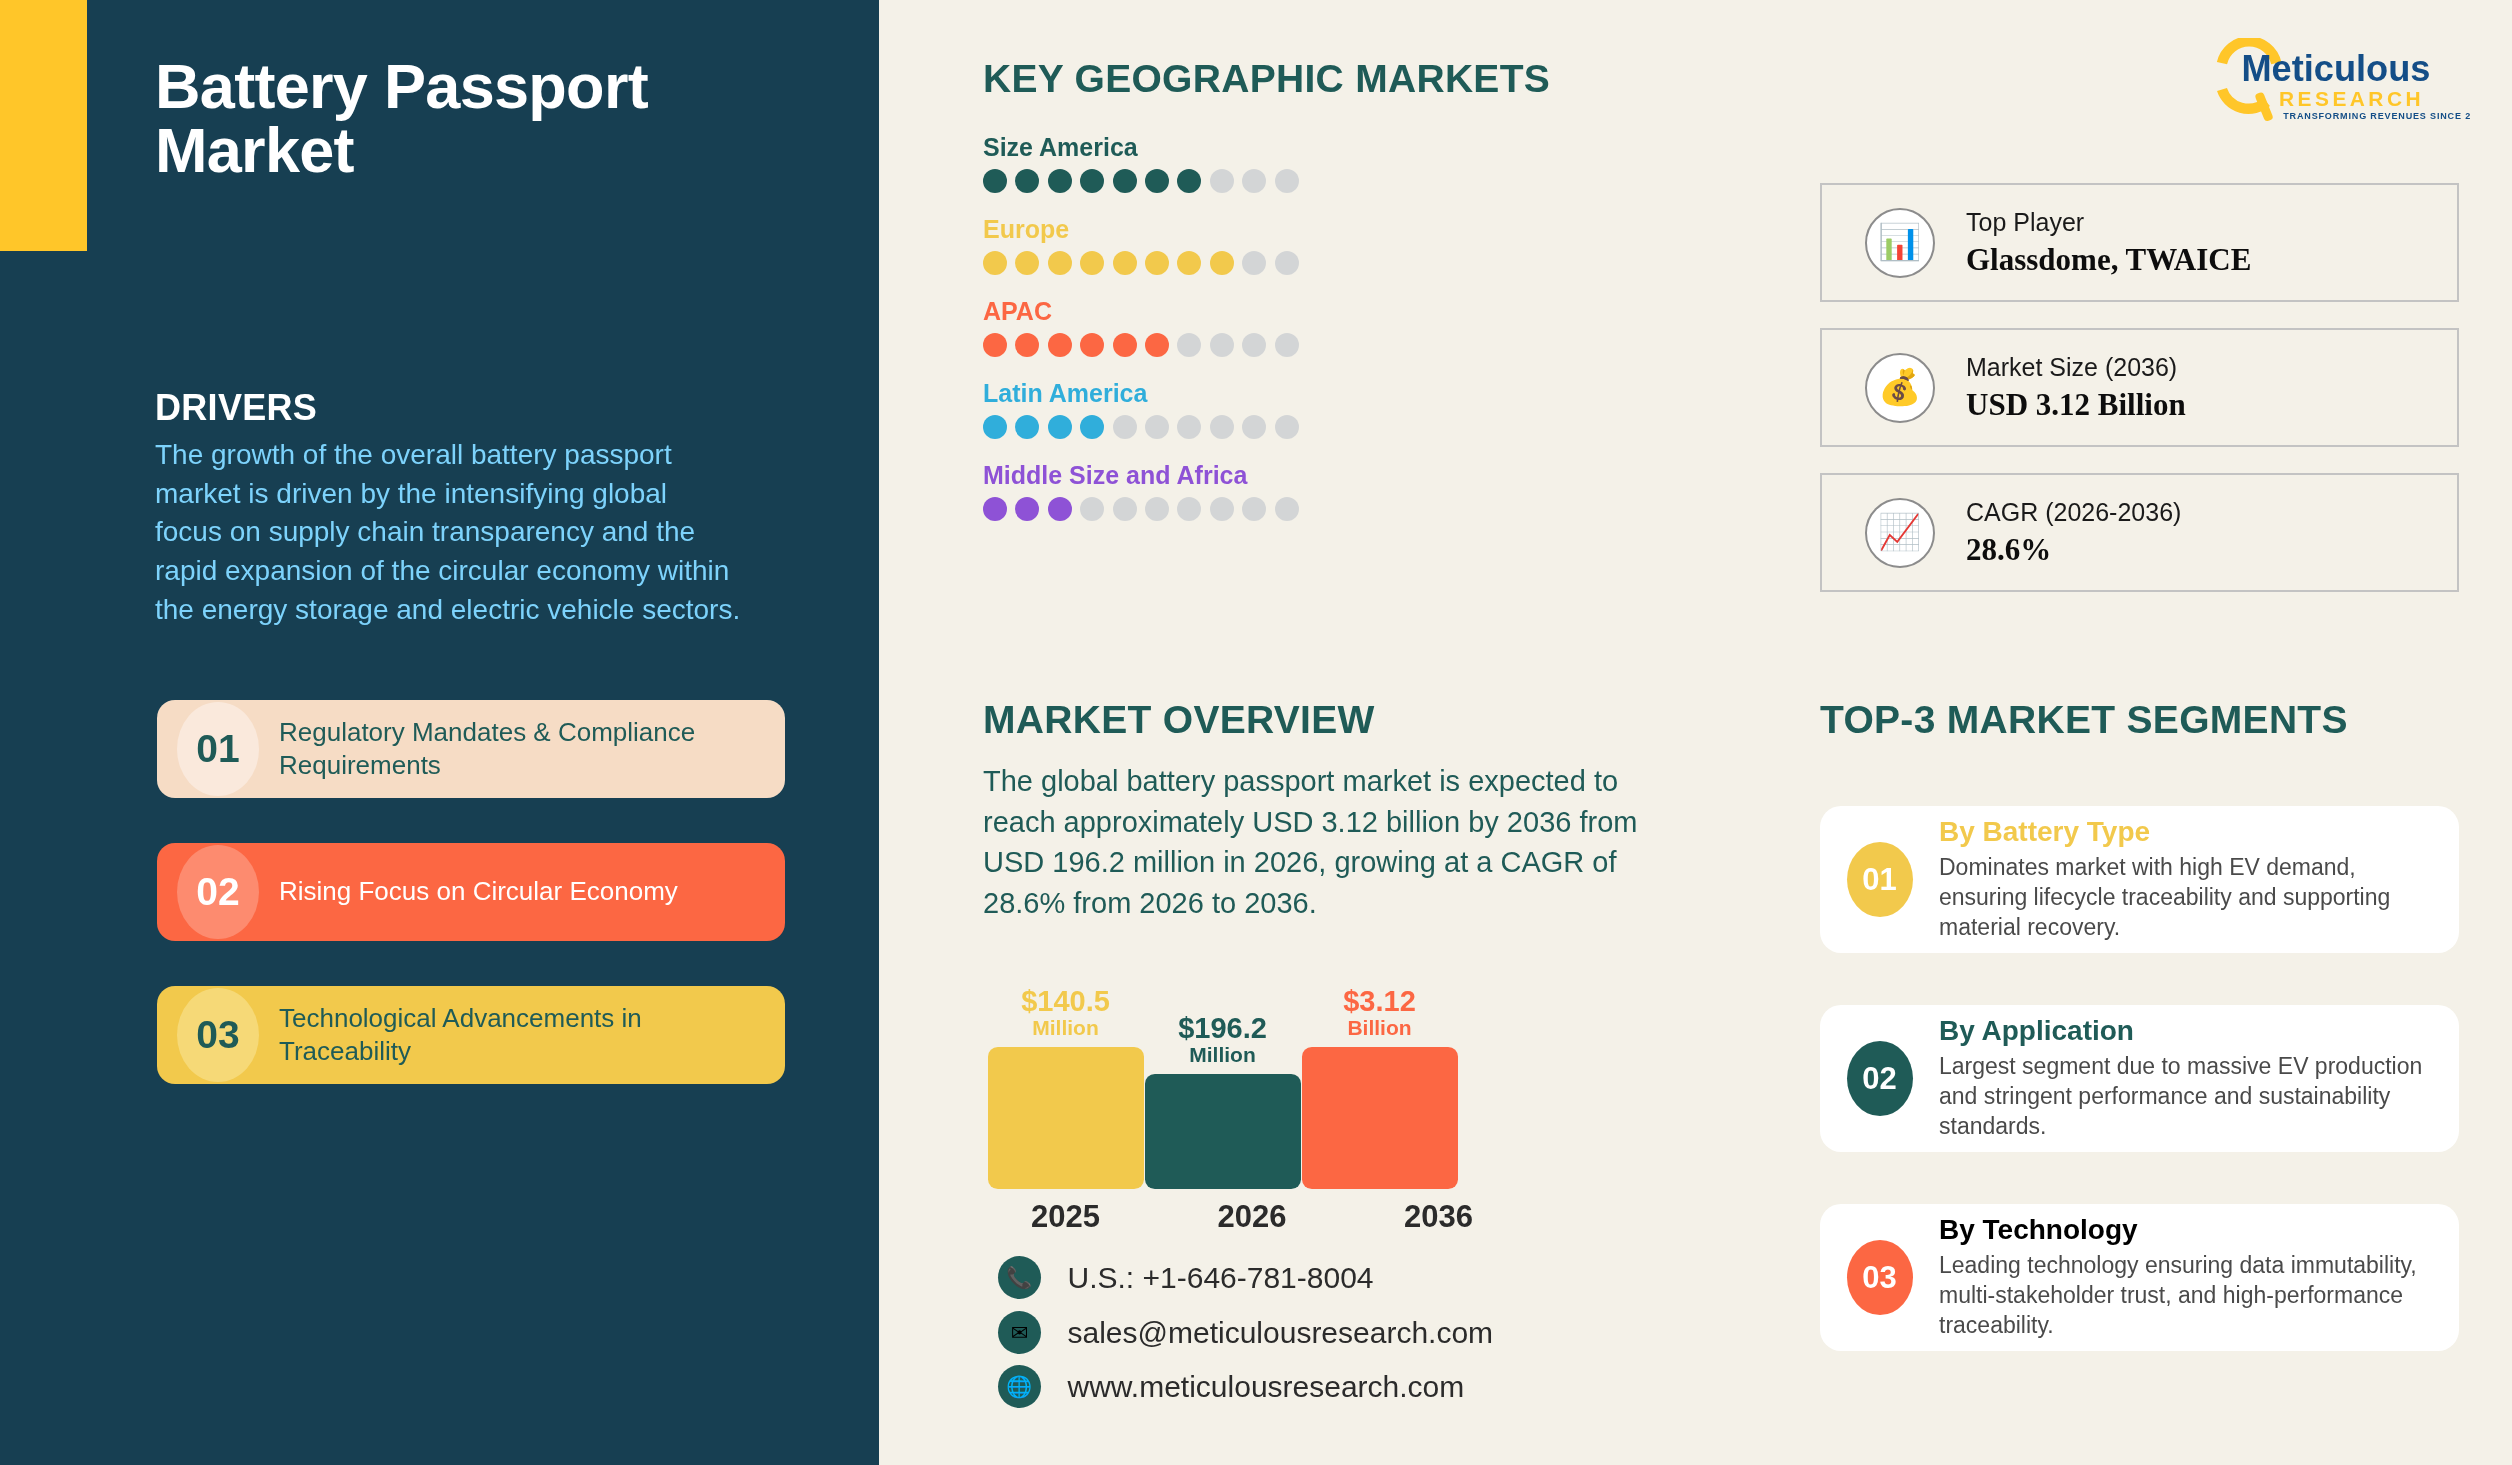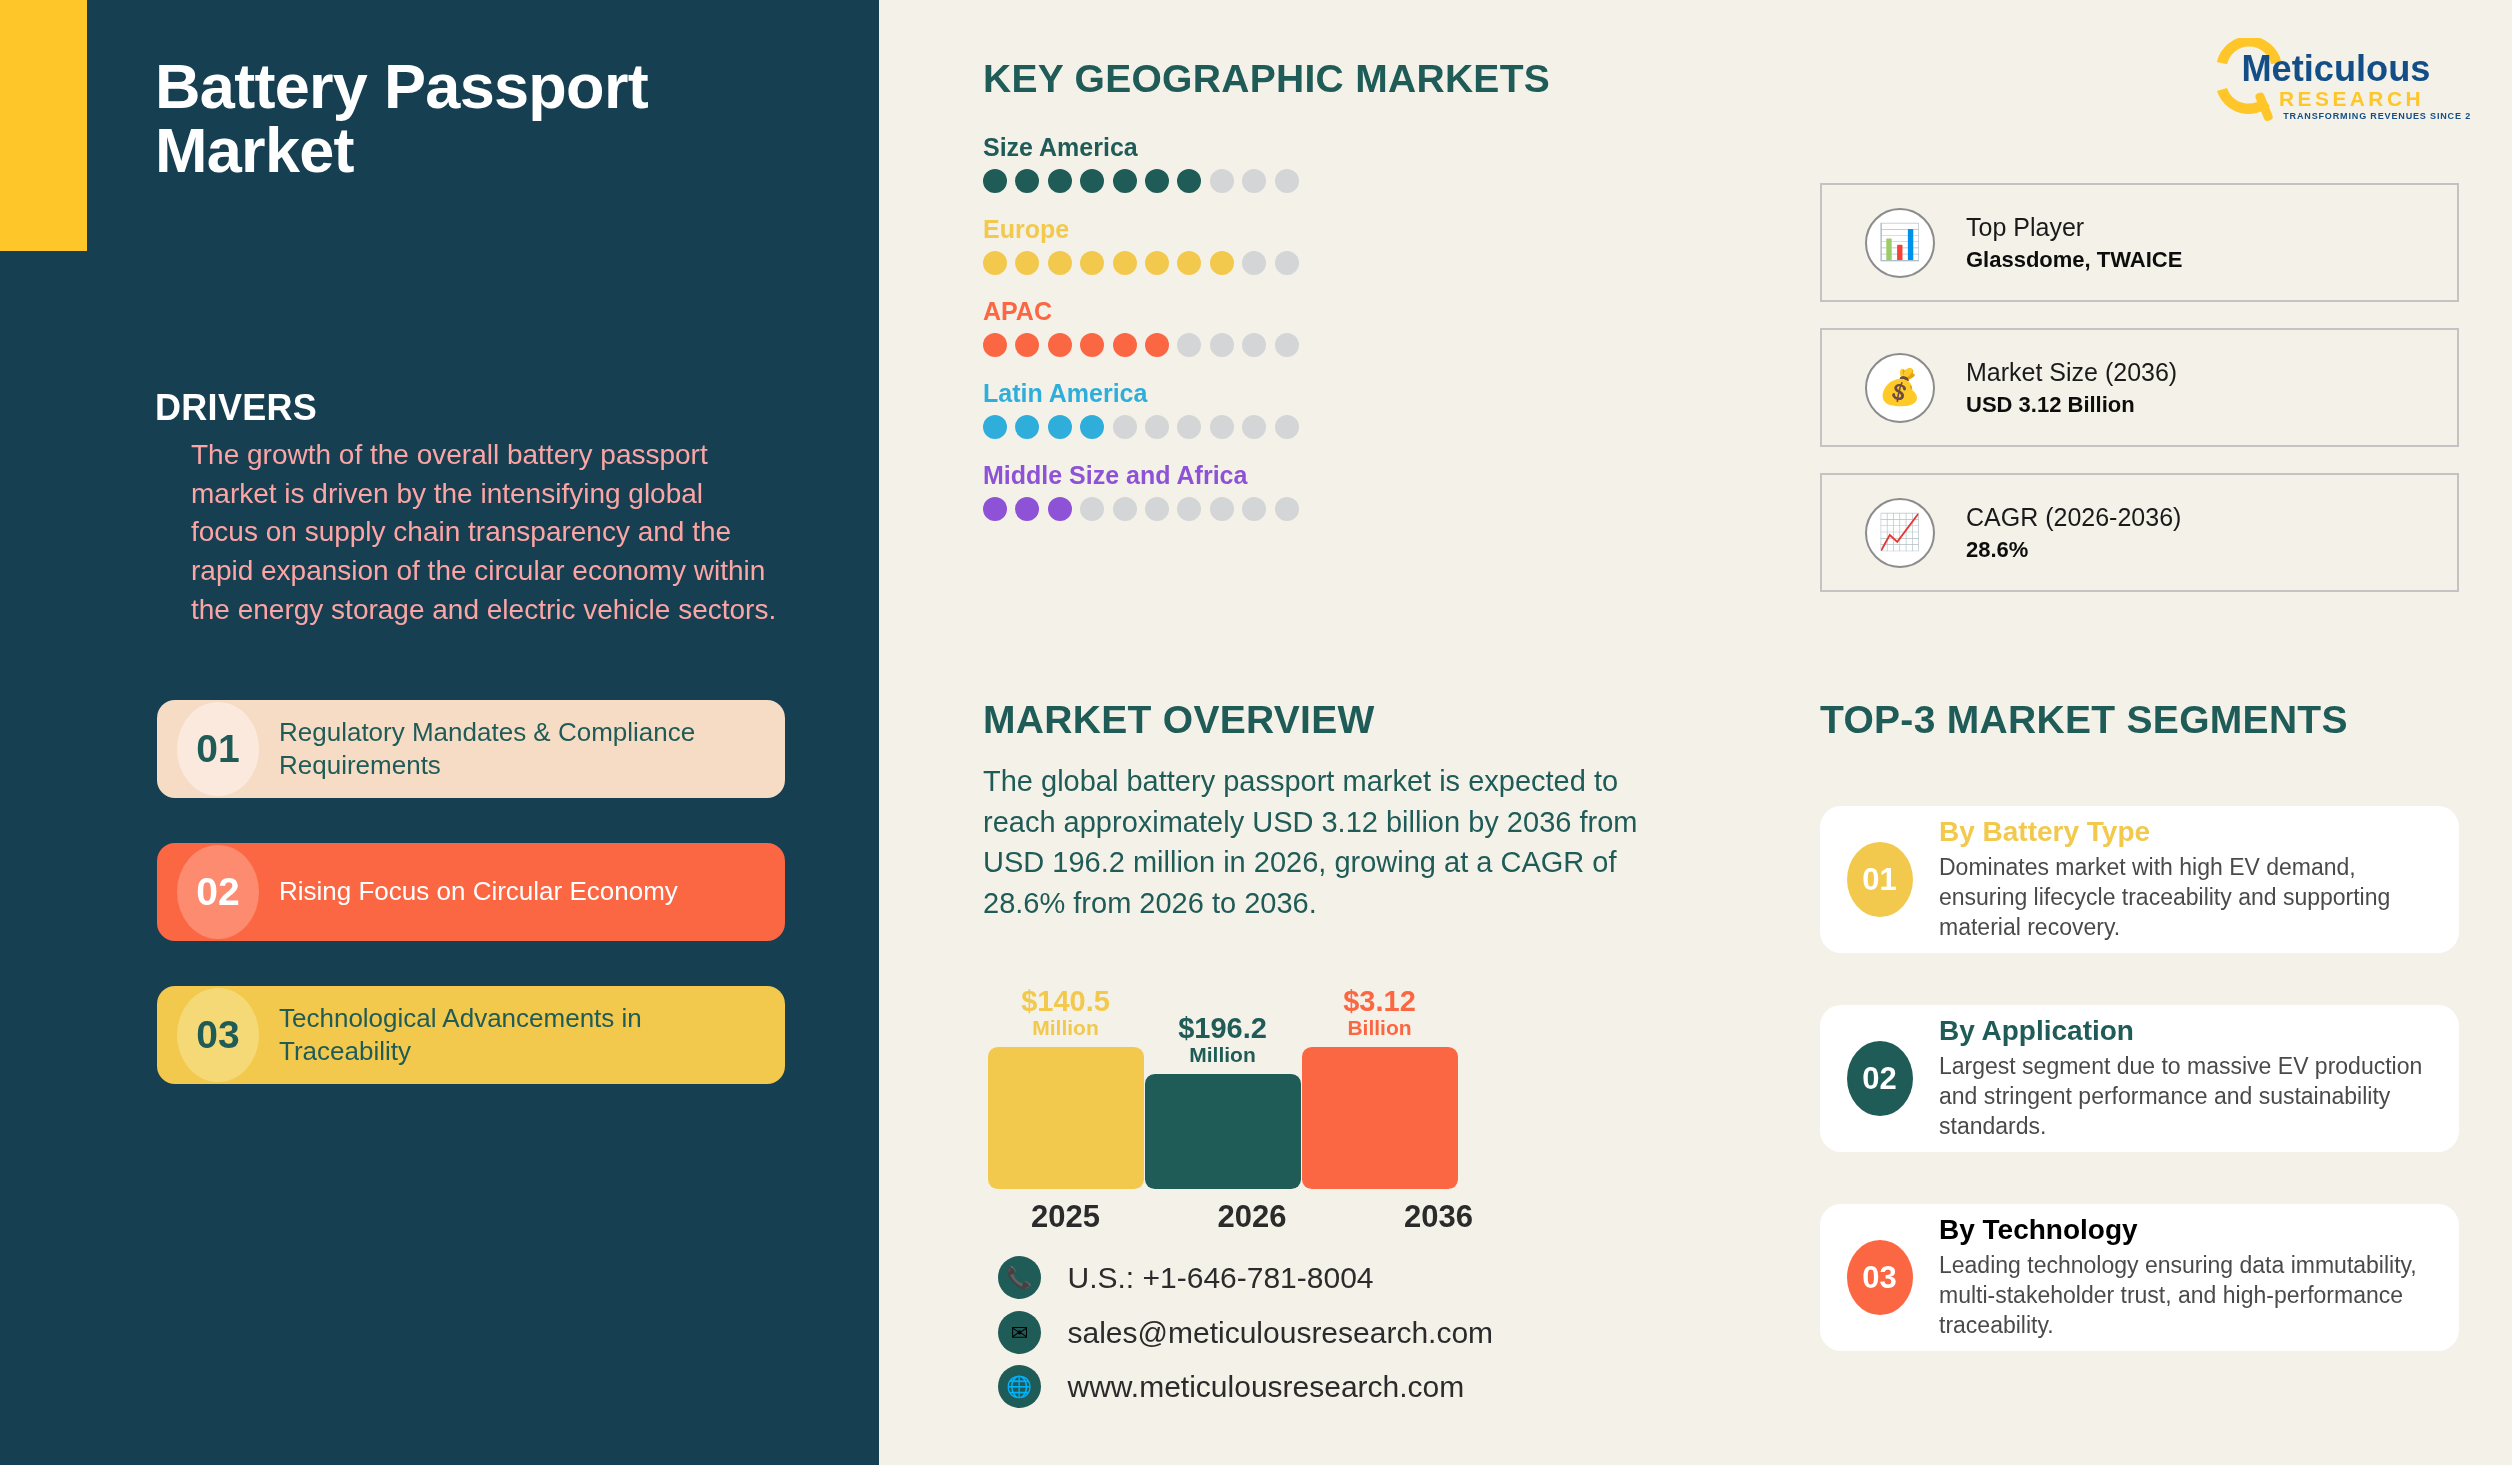--- a/index.html
+++ b/index.html
@@ -24,21 +24,21 @@
     position:absolute; left:155px; top:54px; width:530px;
     color:#FFFFFF; font-size:63px; font-weight:bold; line-height:1.02;
     letter-spacing:-0.7px;
   }
   .drivers-head{
     position:absolute; left:155px; top:387px;
     color:#FFFFFF; font-size:36px; font-weight:bold; letter-spacing:0.3px;
   }
   .drivers-body{
     position:absolute; left:155px; top:436px; width:586px;
-    color:#fca5a5; font-size:28px; line-height:1.38;margin-left:36px;
+    color:#7dd3fc; font-size:28px; line-height:1.38;
   }
 
   .driver-card{
     position:absolute; left:157px; width:628px; height:unset;
     border-radius:18px; display:flex; align-items:center;
     padding:0 0 0 0;
   }
   .driver-card .numwrap{
     width:122px; min-width:122px; height:100%;
     display:flex; align-items:center; justify-content:center;
@@ -90,21 +90,21 @@
     border:2.1px solid #C3C3C3; background:#F4F1E8;
     display:flex; align-items:center;
   }
   .stat-icon{
     width:70px; height:70px; min-width:70px; margin-left:43px;
     border-radius:50%; background:#FFFFFF; border:2.8px solid #8C8C8C;
     display:flex; align-items:center; justify-content:center; font-size:35px;
   }
   .stat-text{ margin-left:31px; }
   .stat-label{ font-size:25px; color:#1A1A1A; line-height:1.25; }
-  .stat-value{ font-size:22px; font-weight:bold; color:#0D0D0D; margin-top:3px; }
+  .stat-value{ font-size:31px; font-weight:bold; color:#0D0D0D; margin-top:3px;font-family:Liberation Serif, serif; }
 
   
   .mo-title{
     position:absolute; left:983px; top:698px;
     color:#1F5B57; font-size:39px; font-weight:bold; letter-spacing:0.3px;
   }
   .mo-body{
     position:absolute; left:983px; top:761px; width:670px;
     color:#1F5B57; font-size:29px; line-height:1.40;
   }

